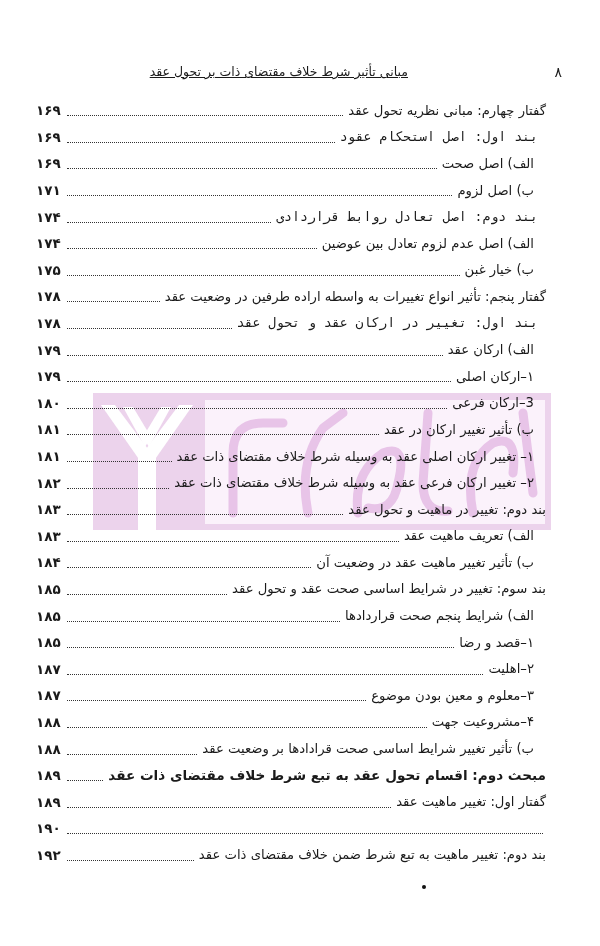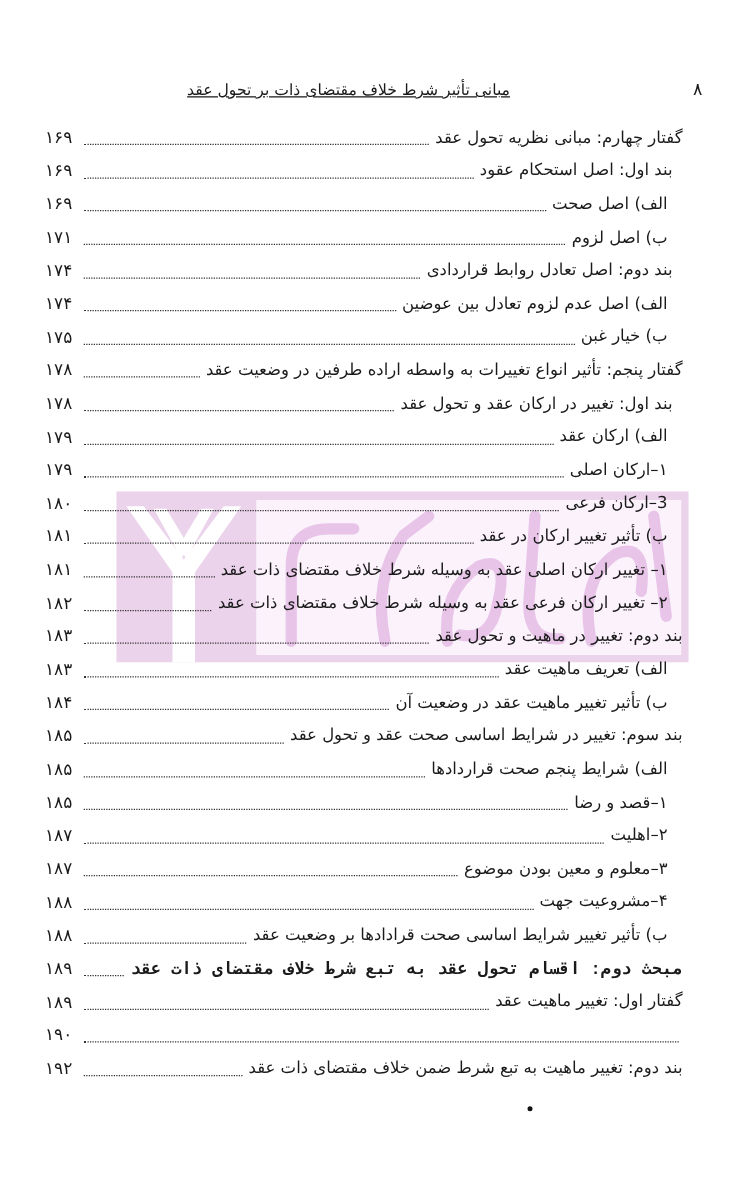--- a/index.html
+++ b/index.html
@@ -21,25 +21,25 @@
     .toc { position: absolute; left: 36px; top: 97px; width: 510px; direction: rtl; }
     .toc-row {
       position: relative; height: 26.6px; display: flex; align-items: center;
       font-size: 13.2px; white-space: nowrap;
     }
     .toc-row .title { flex: 0 0 auto; padding-left: 2px; }
     .toc-row .leader {
       flex: 1 1 auto; margin: 0 3px; height: 1px; align-self: center; margin-top: 10px;
       border-bottom: 1.4px dotted #333;
     }
-    .toc-row .pg { flex: 0 0 28px; text-align: left; font-size: 13.5px; font-weight: normal; direction: rtl; }
+    .toc-row .pg { flex: 0 0 28px; text-align: left; font-size: 13.5px; font-weight: bold; direction: rtl; }
     .toc-row.l1 .title { margin-right: 0; }
-    .toc-row.l2 .title { margin-right: 8px; }
+    .toc-row.l2 .title { margin-right: 8px; font-family: Liberation Mono, monospace; }
     .toc-row.l3 .title { margin-right: 12px; }
-    .toc-row.bold .title { font-weight: bold; font-size: 13.6px; font-family: Liberation Mono, monospace; }
+    .toc-row.bold .title { font-weight: bold; font-size: 13.6px; }
 
     .footer-dot { position: absolute; left: 422px; top: 885px; width: 4px; height: 4px; border-radius: 50%; background: #111; }
   </style>
 </head>
 <body>
 
 <div class="page">
 
   <div class="running-header">
     <span class="page-num">۸</span>

